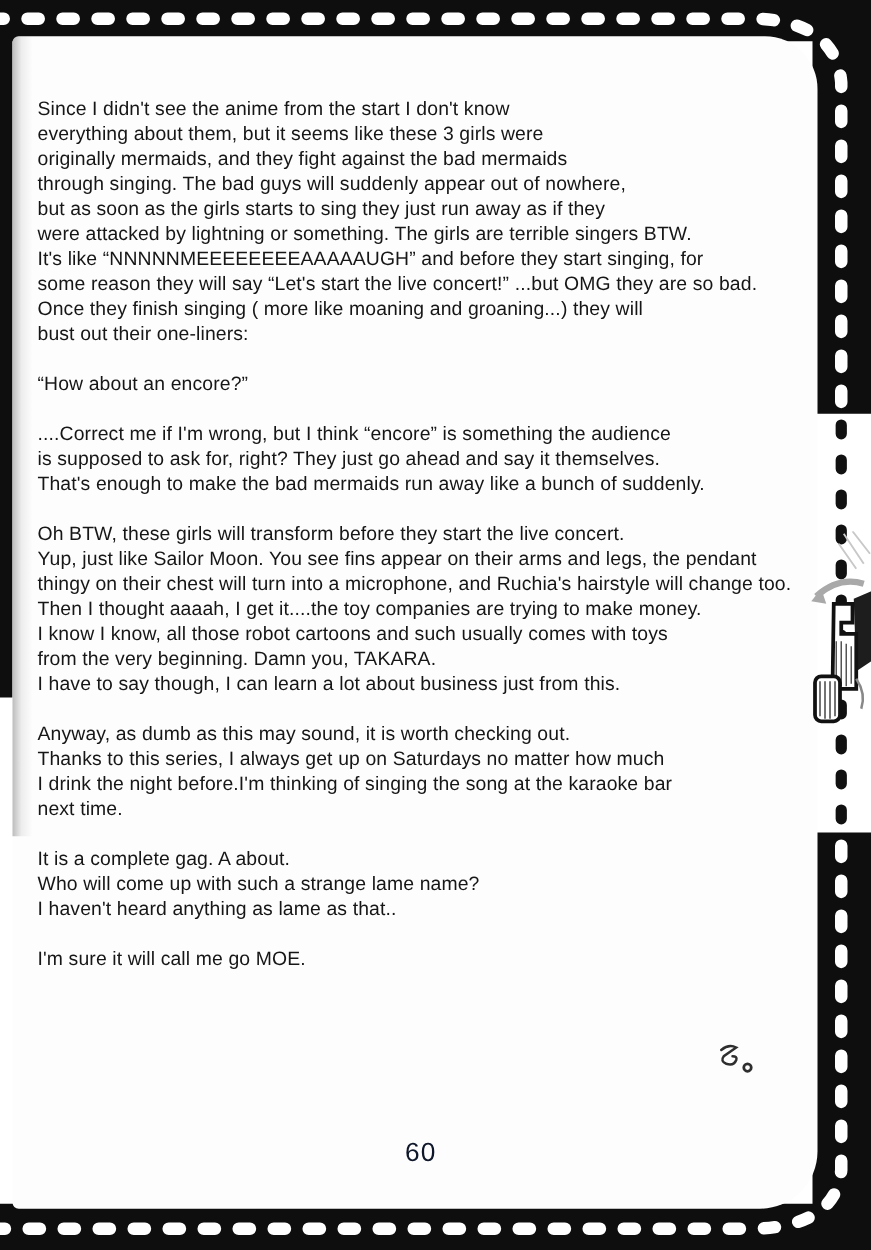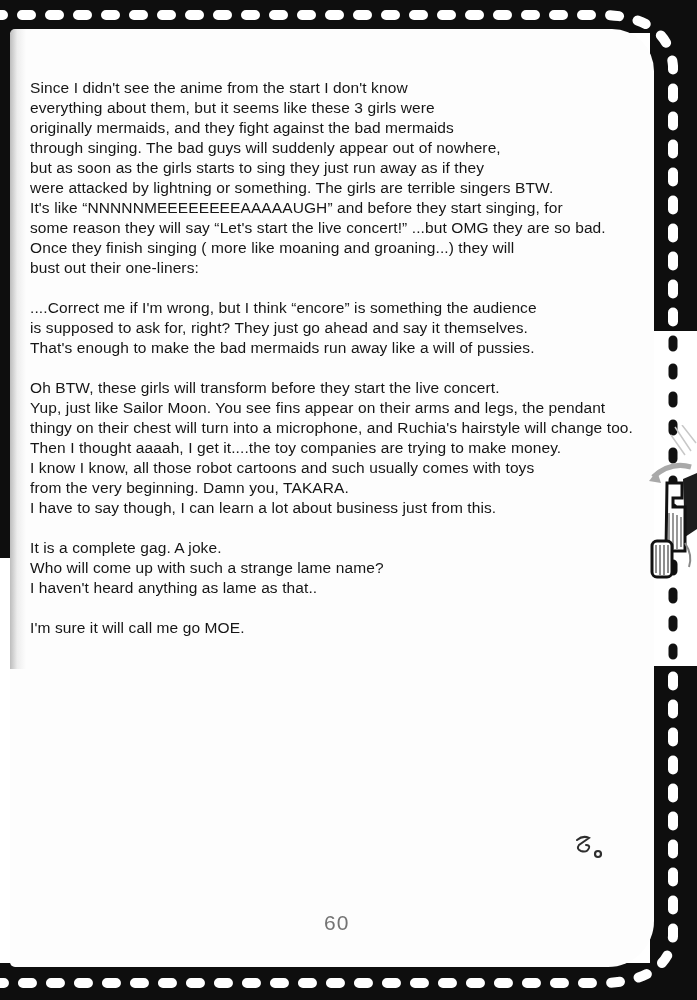--- a/index.html
+++ b/index.html
@@ -55,21 +55,21 @@
     letter-spacing: 0.1px;
   }
   #text-column p {
     margin: 0 0 20px 0;
     white-space: pre-line;
   }
   #page-number {
     position: absolute;
     left: 324px; top: 911px;
     font-size: 21px;
-    color: #737373;
+    color: #0f172a;
     letter-spacing: 1px;
   }
   #doodle { position: absolute; left: 572px; top: 833px; }
   #margin-art { position: absolute; left: 645px; top: 425px; }
 </style>
 </head>
 <body>
 
 <div id="stage">
 
@@ -105,31 +105,36 @@
     <p>Since I didn't see the anime from the start I don't know
 everything about them, but it seems like these 3 girls were
 originally mermaids, and they fight against the bad mermaids
 through singing. The bad guys will suddenly appear out of nowhere,
 but as soon as the girls starts to sing they just run away as if they
 were attacked by lightning or something. The girls are terrible singers BTW.
 It's like “NNNNNMEEEEEEEEAAAAAUGH” and before they start singing, for
 some reason they will say “Let's start the live concert!” ...but OMG they are so bad.
 Once they finish singing ( more like moaning and groaning...) they will
 bust out their one-liners:</p>
+    <p>“How about an encore?”</p>
     <p>....Correct me if I'm wrong, but I think “encore” is something the audience
 is supposed to ask for, right? They just go ahead and say it themselves.
-That's enough to make the bad mermaids run away like a will of pussies.</p>
+That's enough to make the bad mermaids run away like a bunch of suddenly.</p>
     <p>Oh BTW, these girls will transform before they start the live concert.
 Yup, just like Sailor Moon. You see fins appear on their arms and legs, the pendant
 thingy on their chest will turn into a microphone, and Ruchia's hairstyle will change too.
 Then I thought aaaah, I get it....the toy companies are trying to make money.
 I know I know, all those robot cartoons and such usually comes with toys
 from the very beginning. Damn you, TAKARA.
 I have to say though, I can learn a lot about business just from this.</p>
-    <p>It is a complete gag.  A joke.
+    <p>Anyway, as dumb as this may sound, it is worth checking out.
+Thanks to this series, I always get up on Saturdays no matter how much
+I drink the night before.I'm thinking of singing the song at the karaoke bar
+next time.</p>
+    <p>It is a complete gag.  A about.
 Who will come up with such a strange lame name?
 I haven't heard anything as lame as that..</p>
     <p>I'm sure it will call me go MOE.</p>
   </div>
 
   <svg id="doodle" width="36" height="30" viewBox="0 0 36 30">
     <path d="M5 7 Q11 2 17 5 L7 12 Q4 16 9 18 Q15 20 17 15 Q18 12 14 12" stroke="#2e2e2e" stroke-width="2" fill="none" stroke-linecap="round"></path>
     <circle cx="26" cy="21" r="3" stroke="#2e2e2e" stroke-width="2.2" fill="none"></circle>
   </svg>
 

